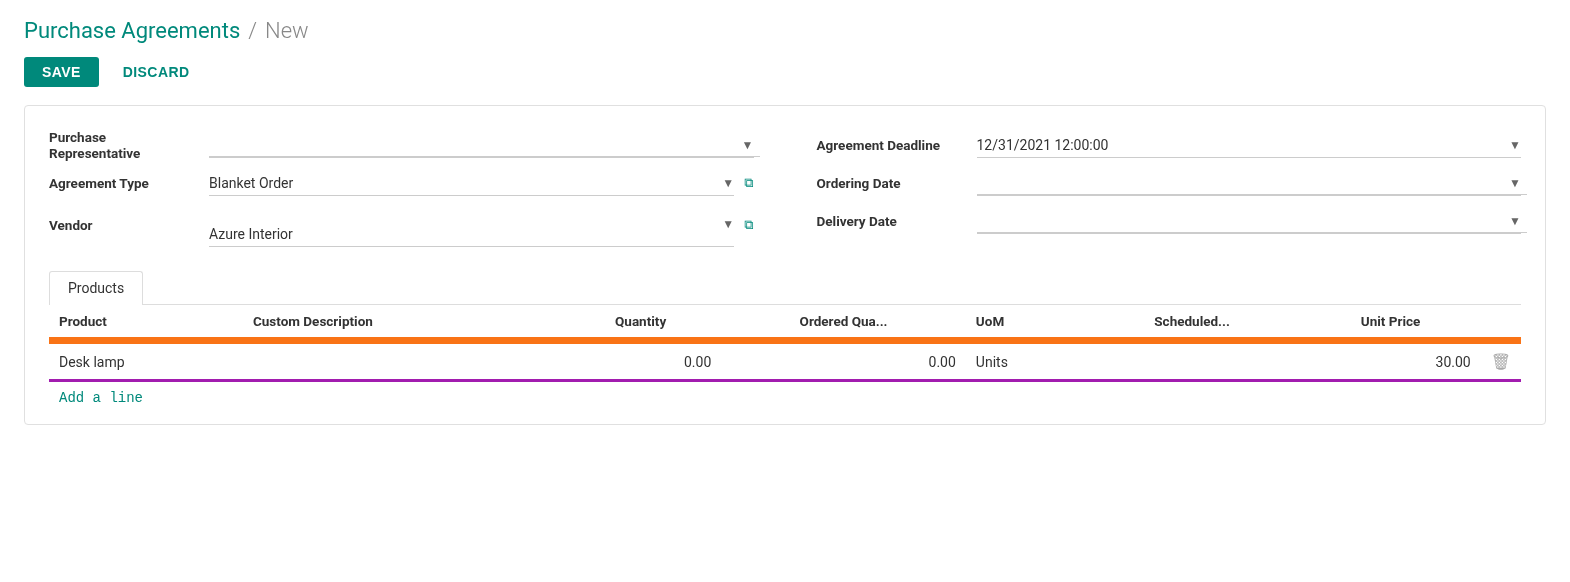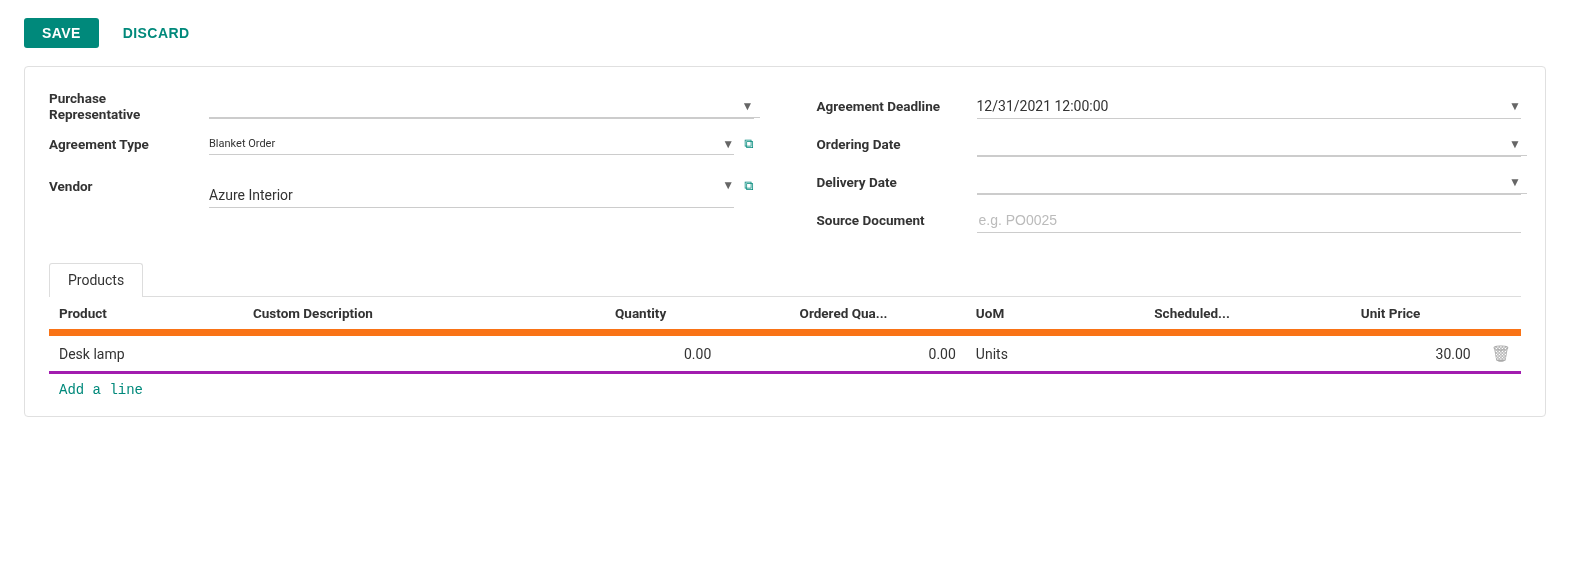--- a/index.html
+++ b/index.html
@@ -225,20 +225,25 @@
       color: #aaa;
       cursor: pointer;
       font-size: 16px;
     }
   </style>
 </head>
 <body>
 
 <div class="page-wrapper">
 
+  <div class="breadcrumb">
+    <a class="breadcrumb-link">Purchase Agreements</a>
+    <span class="breadcrumb-separator">/</span>
+    <span class="breadcrumb-current">New</span>
+  </div>
 
   <div class="toolbar">
     <button class="btn-save">SAVE</button>
     <button class="btn-discard">DISCARD</button>
   </div>
 
   <div class="form-section">
     <div class="form-grid">
 
       <div class="form-left">
@@ -250,21 +255,21 @@
               <input class="field-input" type="text" value="" style="">
               <span class="dropdown-arrow">▼</span>
             </div>
           </div>
         </div>
 
         <div class="form-row">
           <span class="form-label">Agreement Type</span>
           <div class="form-field">
             <div class="select-wrapper">
-              <span style="flex:1; padding: 4px 0; font-size:11px;">Blanket Order</span>
+              <span style="flex:1; padding: 4px 0; font-size:14px;">Blanket Order</span>
               <span class="dropdown-arrow">▼</span>
             </div>
             <span class="external-link-icon">⧉</span>
           </div>
         </div>
 
         <div class="form-row">
           <span class="form-label">Vendor</span>
           <div class="form-field">
             <div class="select-wrapper">
@@ -302,26 +307,20 @@
         <div class="form-row">
           <span class="form-label">Delivery Date</span>
           <div class="form-field">
             <div class="select-wrapper">
               <input class="field-input" type="text" value="" style="">
               <span class="dropdown-arrow">▼</span>
             </div>
           </div>
         </div>
 
-        <div class="form-row">
-          <span class="form-label">Source Document</span>
-          <div class="form-field">
-            <input class="field-input" type="text" value="" placeholder="e.g. PO0025" style="">
-          </div>
-        </div>
 
       </div>
     </div>
 
     <div class="tabs-section">
       <div class="tabs-header">
         <div class="tab-item active">
           <span>Products</span>
         </div>
       </div>

